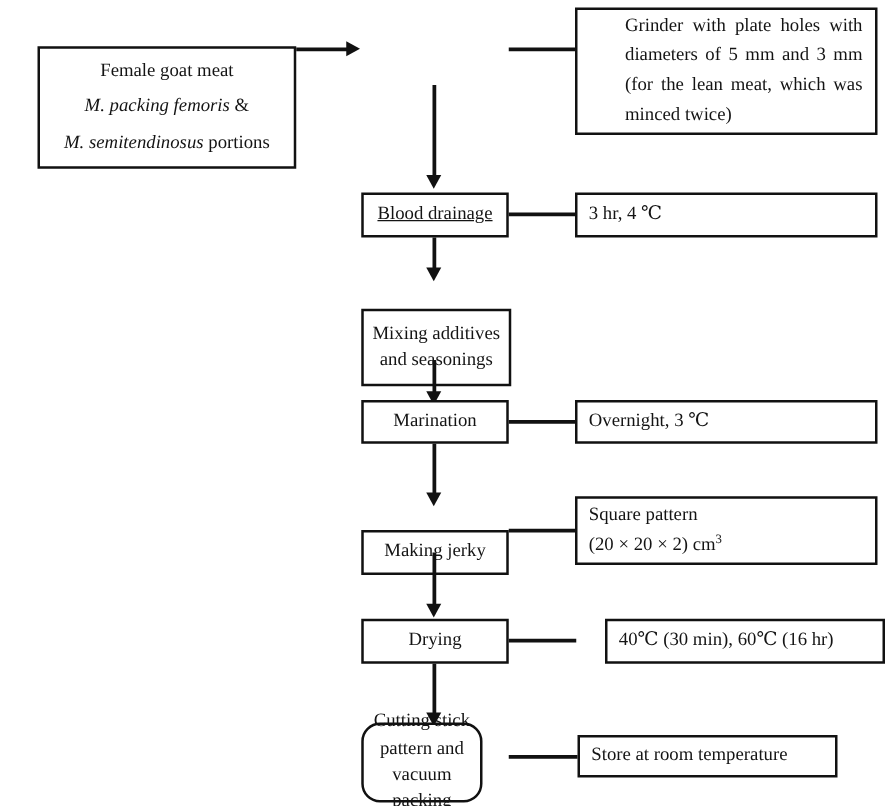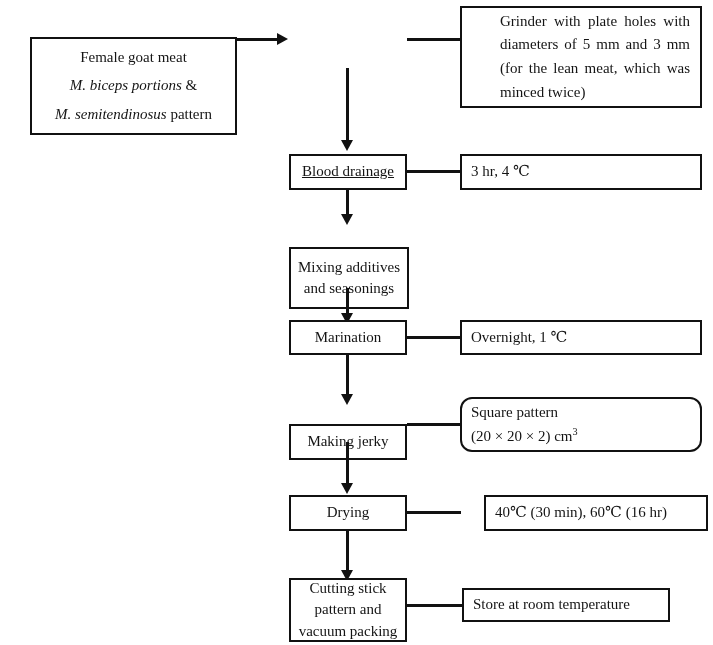--- a/index.html
+++ b/index.html
@@ -99,24 +99,24 @@
 </style>
 </head>
 <body>
 
 <div id="canvas">
 
   <div class="box" style="left:30px; top:-1px; width:207px; height:98px;margin-top:38px;">
     <div class="inner">
       <div>Female goat meat</div>
       <div style="margin-top:7px;">
-        <span class="ital">M. biceps portions</span><span> &amp;</span>
+        <span class="ital">M. packing femoris</span><span> &amp;</span>
       </div>
       <div style="margin-top:7px;">
-        <span class="ital">M. semitendinosus</span><span> pattern</span>
+        <span class="ital">M. semitendinosus</span><span> portions</span>
       </div>
     </div>
   </div>
 
   <div class="hline" style="left:237px; top:38px; width:42px;"></div>
   <div class="arrow-right" style="left:277px; top:33px;"></div>
 
 
   <div class="hline" style="left:407px; top:38px; width:54px;"></div>
 
@@ -147,33 +147,33 @@
   <div class="vline" style="left:346px; top:288px; height:28px;"></div>
   <div class="arrow-down" style="left:341px; top:313px;"></div>
 
   <div class="box" style="left:289px; top:320px; width:118px; height:35px;text-align:center;">
     <div class="inner">Marination</div>
   </div>
 
   <div class="hline" style="left:407px; top:336px; width:54px;"></div>
 
   <div class="box note" style="left:460px; top:320px; width:242px; height:35px;">
-    <div class="inner">Overnight, 1 ℃</div>
+    <div class="inner">Overnight, 3 ℃</div>
   </div>
 
   <div class="vline" style="left:346px; top:355px; height:42px;"></div>
   <div class="arrow-down" style="left:341px; top:394px;"></div>
 
   <div class="box" style="left:289px; top:424px; width:118px; height:36px;">
     <div class="inner">Making jerky</div>
   </div>
 
   <div class="hline" style="left:407px; top:423px; width:54px;"></div>
 
-  <div class="box note" style="left:460px; top:397px; width:242px; height:55px;border-radius:12px;">
+  <div class="box note" style="left:460px; top:397px; width:242px; height:55px;">
     <div class="inner">
       <span class="line2">Square pattern</span>
       <span class="line2" style="margin-top:3px;"><span>(20  ×  20 × 2) cm</span><sup>3</sup></span>
     </div>
   </div>
 
   <div class="vline" style="left:346px; top:442px; height:44px;"></div>
   <div class="arrow-down" style="left:341px; top:483px;"></div>
 
   <div class="box" style="left:289px; top:495px; width:118px; height:36px;">
@@ -182,21 +182,21 @@
 
   <div class="hline" style="left:407px; top:511px; width:54px;"></div>
 
   <div class="box note" style="left:484px; top:495px; width:224px; height:36px;">
     <div class="inner">40℃  (30 min), 60℃  (16 hr)</div>
   </div>
 
   <div class="vline" style="left:346px; top:531px; height:42px;"></div>
   <div class="arrow-down" style="left:341px; top:570px;"></div>
 
-  <div class="box" style="left:289px; top:578px; width:118px; height:64px;">
+  <div class="box" style="left:289px; top:578px; width:97px; height:64px;border-radius:15px;">
     <div class="inner">Cutting stick pattern and vacuum packing</div>
   </div>
 
   <div class="hline" style="left:407px; top:604px; width:56px;"></div>
 
   <div class="box note" style="left:462px; top:588px; width:208px; height:34px;">
     <div class="inner">Store at room temperature</div>
   </div>
 
 </div>

